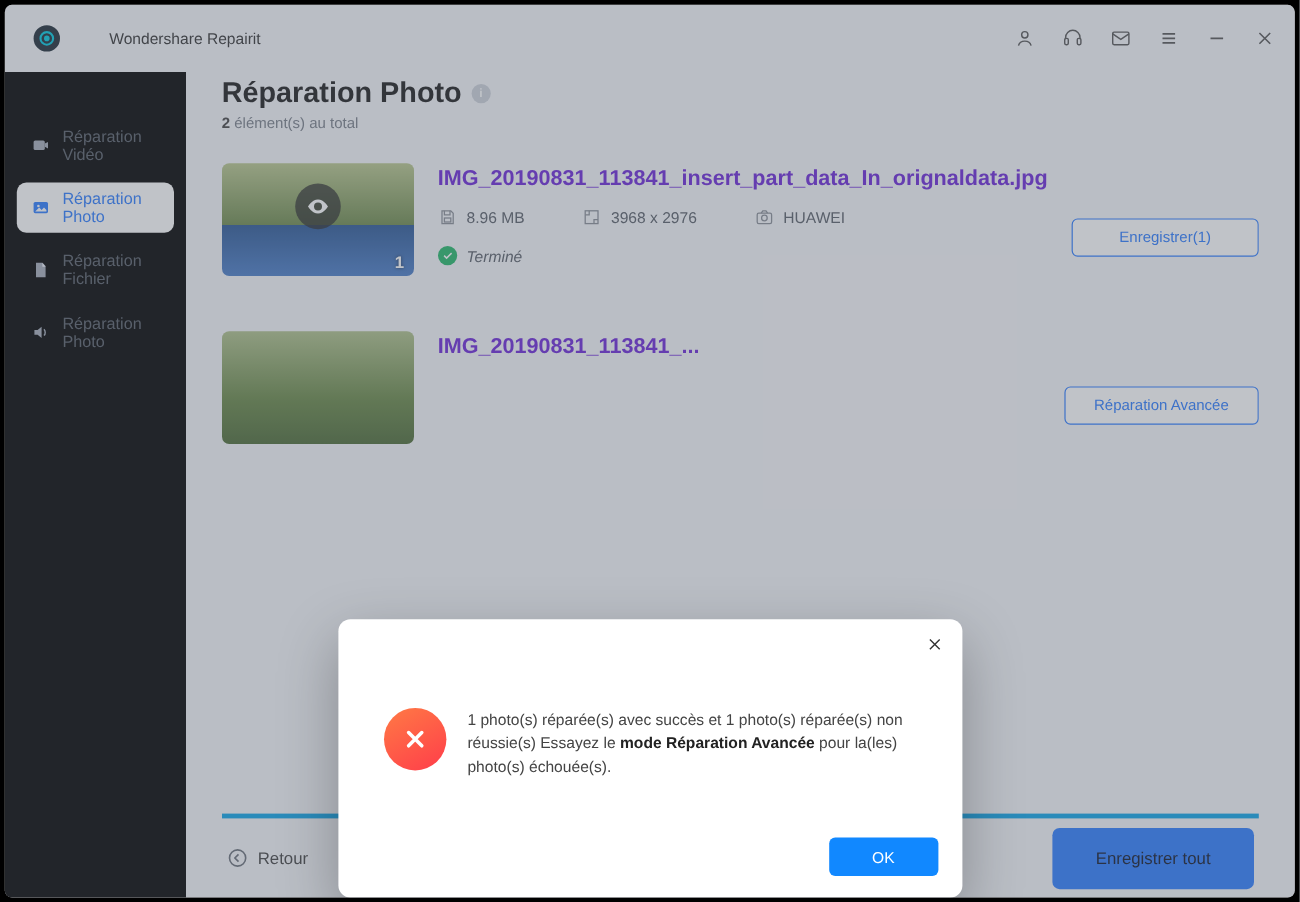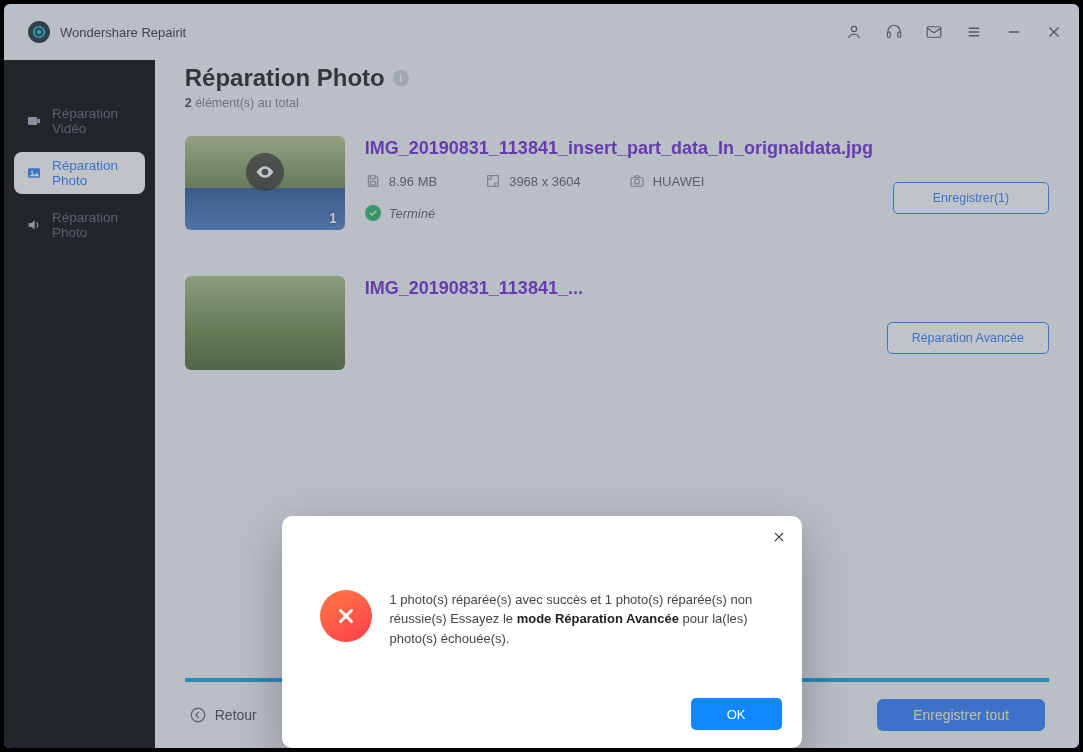--- a/index.html
+++ b/index.html
@@ -1,18 +1,18 @@
 <!DOCTYPE html>
 <html><head>
 <meta charset="utf-8">
 <style>
 * { margin: 0; padding: 0; box-sizing: border-box; }
 body { font-family: "Segoe UI", Arial, sans-serif; background: #000; width: 1083px; height: 752px; position: relative; overflow: hidden; }
 .app-window { position: absolute; top: 4px; left: 4px; right: 4px; bottom: 4px; background: #f6f7fb; border-radius: 6px; display: flex; flex-direction: column; overflow: hidden; }
-.titlebar { height: 56px; display: flex; align-items: center; padding: 0 16px 0 24px; }
+.titlebar { height: 56px; display: flex; align-items: center; padding: 0 16px 0 24px; gap: 31px; }
 .logo { width: 22px; height: 22px; background: #1d2b36; border-radius: 50%; margin-right: 10px; display: flex; align-items: center; justify-content: center; }
 .logo svg { width: 14px; height: 14px; }
 .app-title { font-size: 13px; color: #333; }
 .title-spacer { flex: 1; }
 .title-actions { display: flex; align-items: center; gap: 22px; color: #555; }
 .title-actions .ticon { width: 18px; height: 18px; display: flex; align-items: center; justify-content: center; cursor: pointer; }
 .title-actions .ticon svg { width: 18px; height: 18px; }
 
 .body-area { flex: 1; display: flex; min-height: 0; }
 
@@ -51,21 +51,21 @@
 .item-status .status-icon { width: 16px; height: 16px; border-radius: 50%; background: #24b86a; display: inline-flex; align-items: center; justify-content: center; }
 .item-status .status-icon svg { width: 10px; height: 10px; stroke: #fff; fill: none; stroke-width: 3; }
 
 .item-action { display: flex; align-items: flex-end; height: 94px; padding-bottom: 16px; justify-content: flex-end; }
 .btn-outline { border: 1px solid #2d7cff; color: #2d7cff; background: #fff; border-radius: 5px; font-size: 12.5px; height: 32px; padding: 0 24px; cursor: pointer; min-width: 156px; }
 
 .bottom-bar { height: 70px; border-top: 4px solid #0ea5e9; display: flex; align-items: center; gap: 42px; padding: 0 4px; }
 .bot-action { display: flex; align-items: center; gap: 8px; color: #444; font-size: 14px; cursor: pointer; }
 .bot-action svg { width: 18px; height: 18px; stroke: #6a7079; fill: none; stroke-width: 1.8; }
 .bot-spacer { flex: 1; }
-.btn-primary { background: #2d7cff; color: #fef9c3; border: none; border-radius: 6px; font-size: 14px; height: 32px; padding: 0 28px; cursor: pointer; min-width: 168px; }
+.btn-primary { background: #2d7cff; color: #0f172a; border: none; border-radius: 6px; font-size: 14px; height: 51px; padding: 0 28px; cursor: pointer; min-width: 168px; }
 
 
 .modal-overlay { position: absolute; inset: 0; background: rgba(90,96,110,0.38); display: flex; align-items: flex-end; justify-content: center; }
 .modal-card { width: 520px; background: #fff; border-radius: 10px; box-shadow: 0 18px 50px rgba(0,0,0,0.28); padding: 18px 18px 18px 18px; position: relative; }
 .modal-close { position: absolute; top: 14px; right: 14px; width: 16px; height: 16px; cursor: pointer; color: #333; }
 .modal-close svg { width: 14px; height: 14px; }
 .modal-body { display: flex; gap: 18px; padding: 56px 20px 46px 20px; }
 .modal-icon { width: 52px; height: 52px; border-radius: 50%; background: linear-gradient(150deg, #ff7a45 0%, #ff3d4a 100%); display: flex; align-items: center; justify-content: center; flex-shrink: 0; }
 .modal-icon svg { width: 22px; height: 22px; stroke: #fff; fill: none; stroke-width: 3.2; stroke-linecap: round; }
 .modal-text { font-size: 13px; color: #444; line-height: 1.5; }
@@ -141,20 +141,29 @@
               <rect x="3" y="5" width="18" height="14" rx="2"></rect>
               <circle cx="9" cy="10" r="1.6" fill="#fff"></circle>
               <path d="M5 17l5-5 3 3 3-3 3 3v2H5z" fill="#fff"></path>
             </svg>
           </span>
         <span>Réparation Photo</span>
       </div>
       <div class="side-item">
         <span class="sicon">
             <svg viewBox="0 0 24 24" fill="#a6adba">
+              <path d="M6 3h8l4 4v14H6z"></path>
+              <path d="M14 3v5h4" fill="#eef1f8"></path>
+            </svg>
+          </span>
+        <span>Réparation Fichier</span>
+      </div>
+      <div class="side-item">
+        <span class="sicon">
+            <svg viewBox="0 0 24 24" fill="#a6adba">
               <path d="M4 9v6h4l5 4V5L8 9H4z"></path>
               <path d="M16 8c2 2 2 6 0 8" fill="none" stroke="#a6adba" stroke-width="1.8"></path>
             </svg>
           </span>
         <span>Réparation Photo</span>
       </div>
       <div class="side-spacer"></div>
     </div>
 
     <div class="main">
@@ -188,21 +197,21 @@
                     <path d="M8 4v5h7V4"></path>
                     <rect x="8" y="13" width="8" height="5"></rect>
                   </svg>
                 <span>8.96  MB</span>
               </div>
               <div class="meta-piece">
                 <svg viewBox="0 0 24 24">
                     <rect x="4" y="4" width="16" height="16"></rect>
                     <path d="M9 4v5H4M15 20v-5h5"></path>
                   </svg>
-                <span>3968 x 3604</span>
+                <span>3968 x 2976</span>
               </div>
               <div class="meta-piece">
                 <svg viewBox="0 0 24 24">
                     <rect x="3" y="7" width="18" height="13" rx="2"></rect>
                     <path d="M8 7l2-3h4l2 3"></path>
                     <circle cx="12" cy="13" r="3.5"></circle>
                   </svg>
                 <span>HUAWEI</span>
               </div>
             </div>

